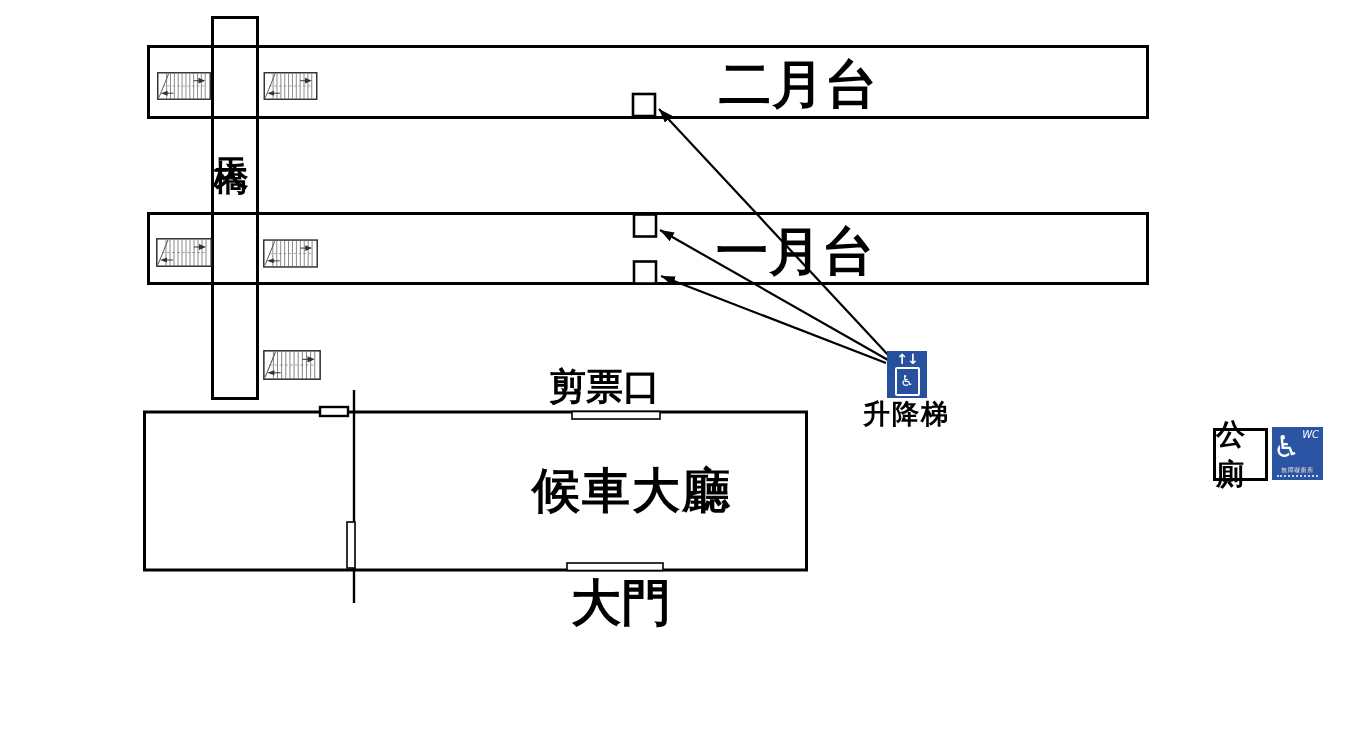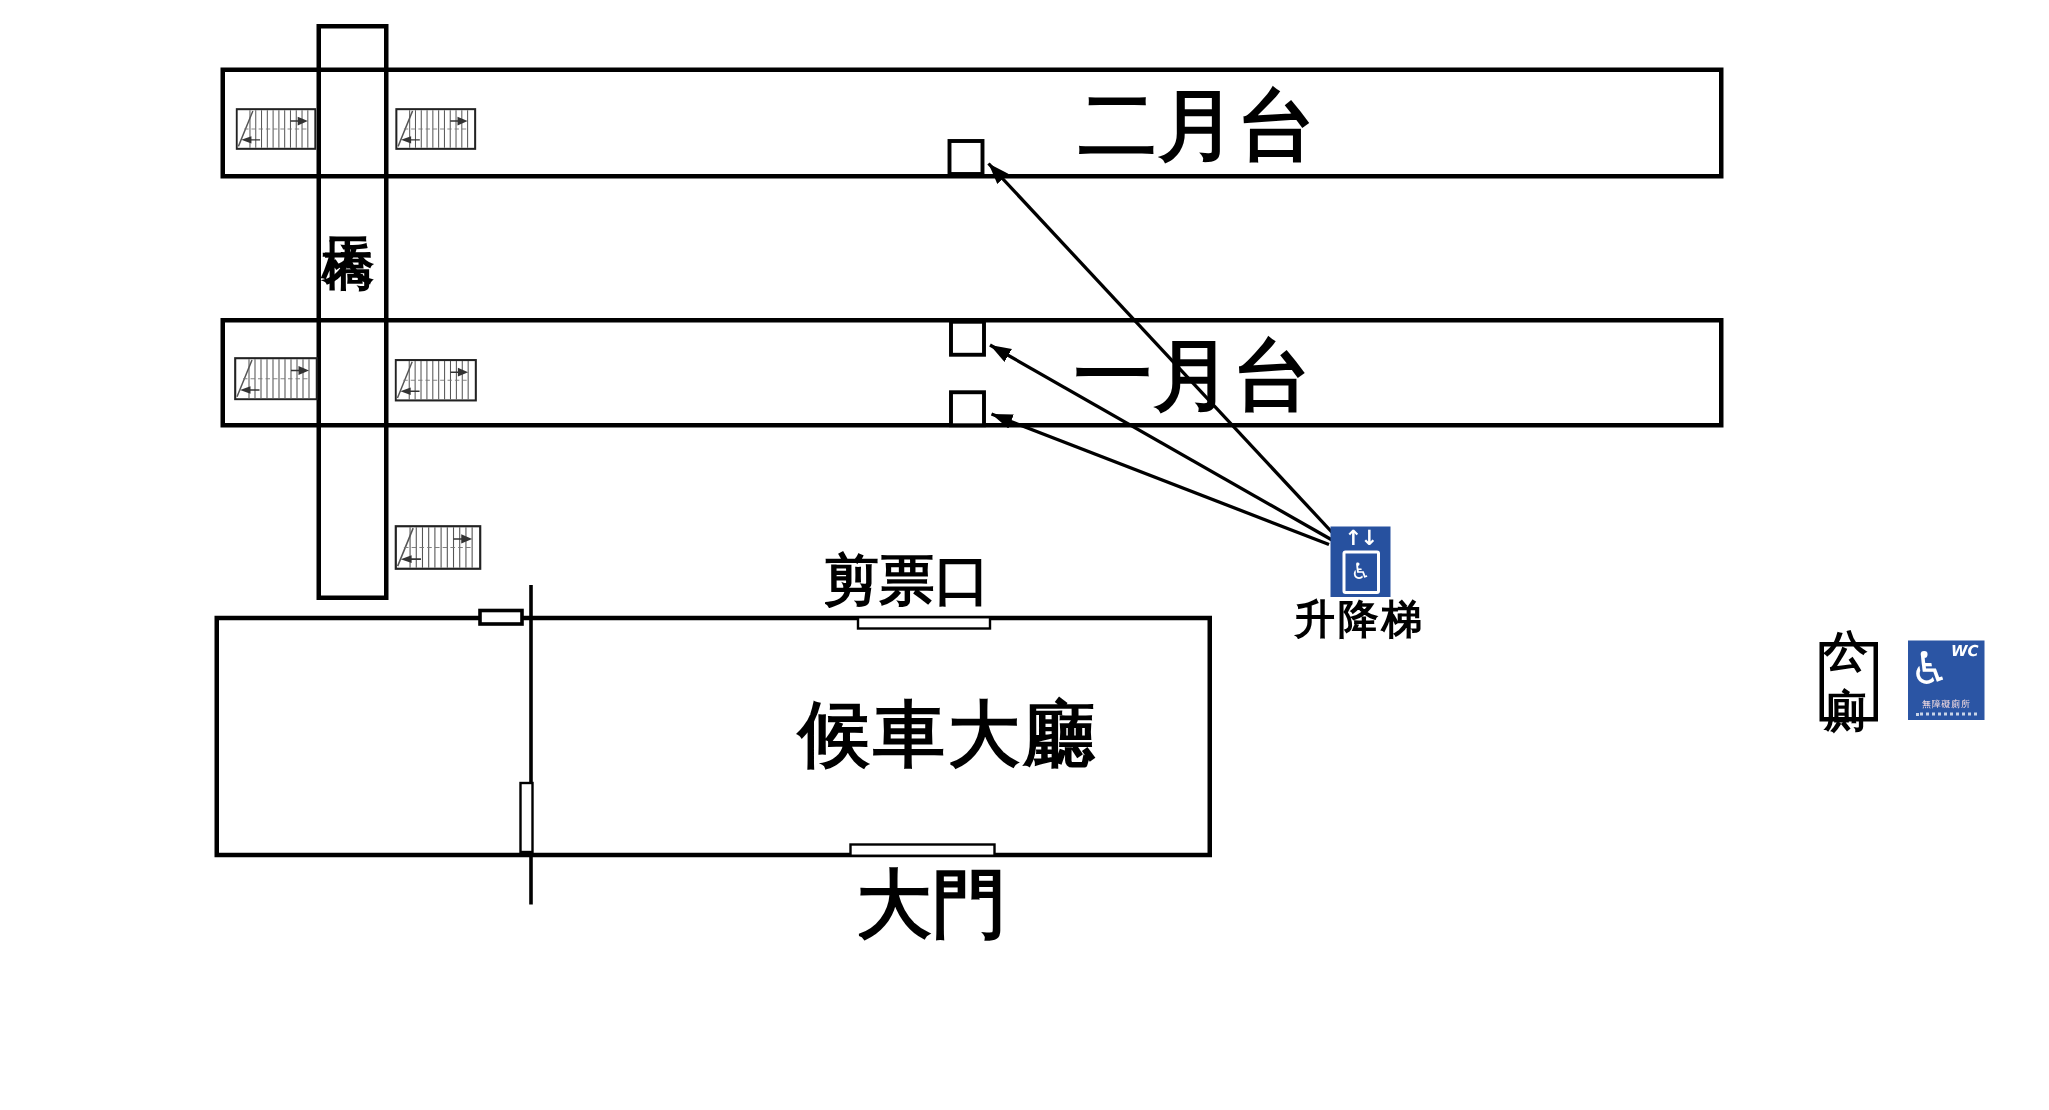--- a/index.html
+++ b/index.html
@@ -40,32 +40,32 @@
   }
   .elev-arrows{color:#fff;font-size:14px;font-weight:bold;line-height:16px;letter-spacing:-1px;}
   .elev-box{
     width:21px;height:25px;border:2px solid #fff;border-radius:2px;
     display:flex;align-items:center;justify-content:center;
     color:#fff;font-size:15px;line-height:1;
   }
 
   
   .toilet-box{
-    position:absolute;left:1213px;top:428px;width:39px;height:53px;
+    position:absolute;left:1213px;top:428px;width:55px;height:53px;
     border:3px solid #000;background:#fff;box-sizing:border-box;
     display:flex;align-items:center;justify-content:center;
     font-size:29px;font-weight:bold;letter-spacing:-2px;color:#000;
   }
 
   
   .wc-icon{
     position:absolute;left:1272px;top:427px;width:51px;height:53px;
     background:#2b55a4;
   }
-  .wc-text{position:absolute;top:3px;right:4px;font-size:10px;font-weight:bold;font-style:italic;color:#fff;line-height:1;}
+  .wc-text{position:absolute;top:3px;right:4px;font-size:10px;font-weight:normal;font-style:italic;color:#fff;line-height:1;}
   .wc-wheel{position:absolute;left:1px;top:5px;font-size:30px;color:#fff;line-height:1;}
   .wc-caption{position:absolute;bottom:7px;left:0;right:0;text-align:center;font-size:6px;color:#ffe3e3;letter-spacing:.5px;line-height:1;}
   .wc-subline{position:absolute;bottom:3px;left:5px;right:5px;border-bottom:2px dotted rgba(255,255,255,.75);}
 </style>
 </head>
 <body>
 
 <div class="canvas">
 
   <svg class="layer" width="1366" height="740" viewBox="0 0 1366 740">

